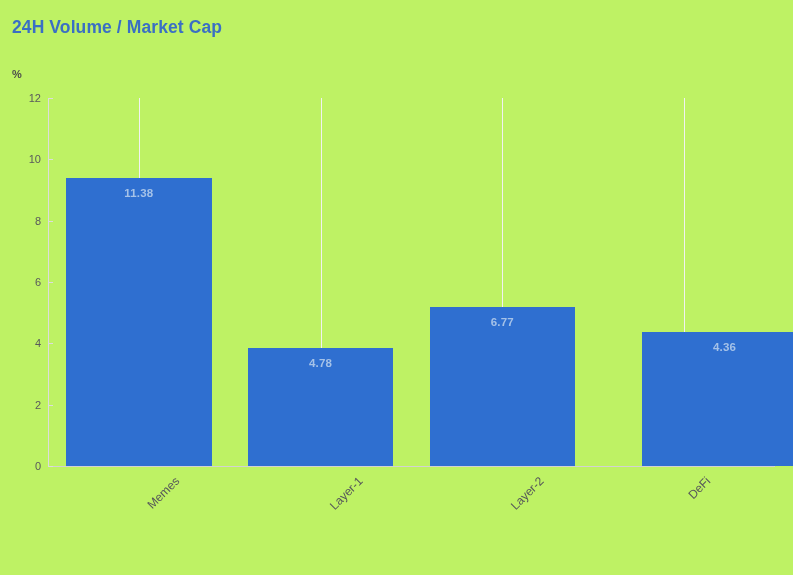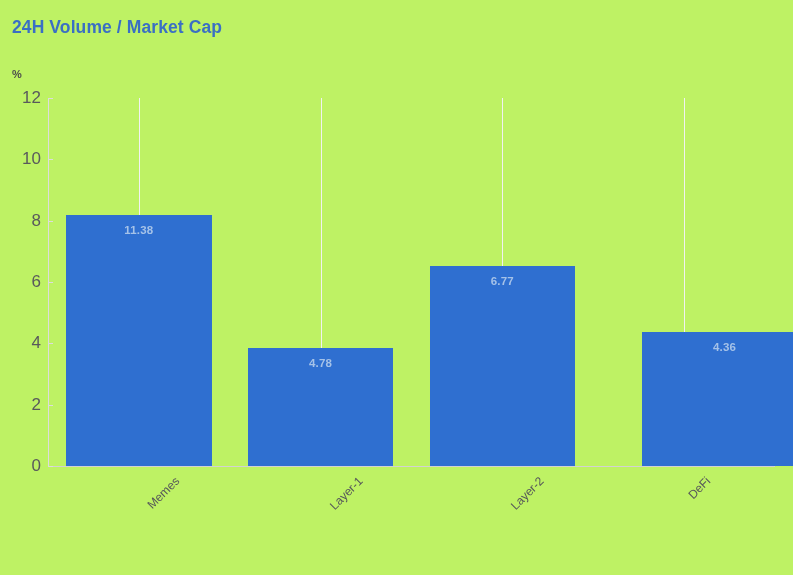--- a/index.html
+++ b/index.html
@@ -69,21 +69,21 @@
     left: 48px;
     top: 466px;
     width: 727px;
     height: 1px;
     background: #d2d2d2;
   }
 
   .y-tick-label {
     position: absolute;
     right: 0;
-    font-size: 17px;
+    font-size: 11px;
     color: #59595c;
     text-align: center;
     transform: translateY(-50%);
     white-space: nowrap;
   }
   .y-tick-wrap {
     position: absolute;
     left: 0;
     width: 41px;
     height: 0;
@@ -185,27 +185,27 @@
         <div class="y-tick-label">10</div>
       </div>
       <div class="y-tick-mark" style="top: 159.333px;"></div>
       <div class="y-tick-wrap" style="top: 98px;">
         <div class="y-tick-label">12</div>
       </div>
       <div class="y-tick-mark" style="top: 98px;"></div>
     </div>
 
   <div id="plot-area">
-      <div class="bar" style="left: 18.175px; width: 145.4px; height: 251px;">
+      <div class="bar" style="left: 18.175px; width: 145.4px; height: 288px;">
         <div class="bar-label">11.38</div>
       </div>
       <div class="bar" style="left: 199.925px; width: 145.4px; height: 118.067px;">
         <div class="bar-label">4.78</div>
       </div>
-      <div class="bar" style="left: 381.675px; width: 145.4px; height: 200px;">
+      <div class="bar" style="left: 381.675px; width: 145.4px; height: 159px;">
         <div class="bar-label">6.77</div>
       </div>
       <div class="bar" style="left: 594px; width: 165px; height: 133.707px;">
         <div class="bar-label">4.36</div>
       </div>
     </div>
 
   <div id="x-labels">
       <div class="cat-label" style="left: 132.875px; top: 474px;">Memes</div>
       <div class="cat-label" style="left: 314.625px; top: 474px;">Layer-1</div>

